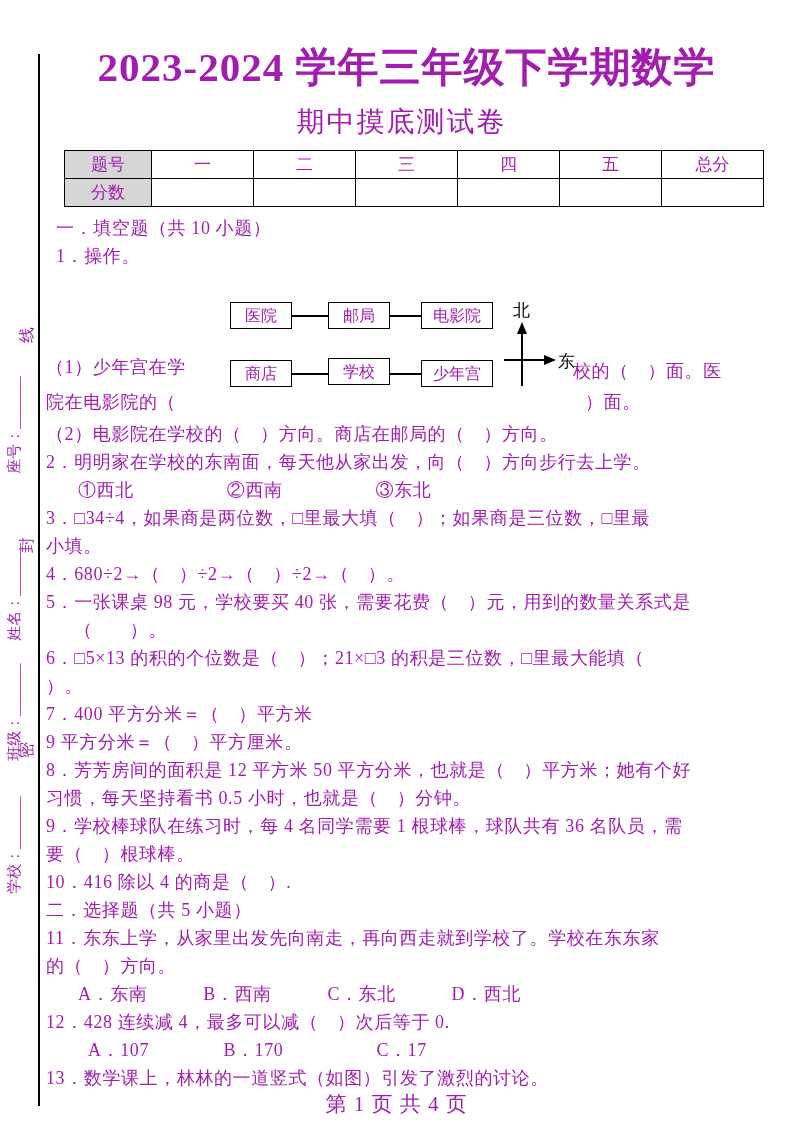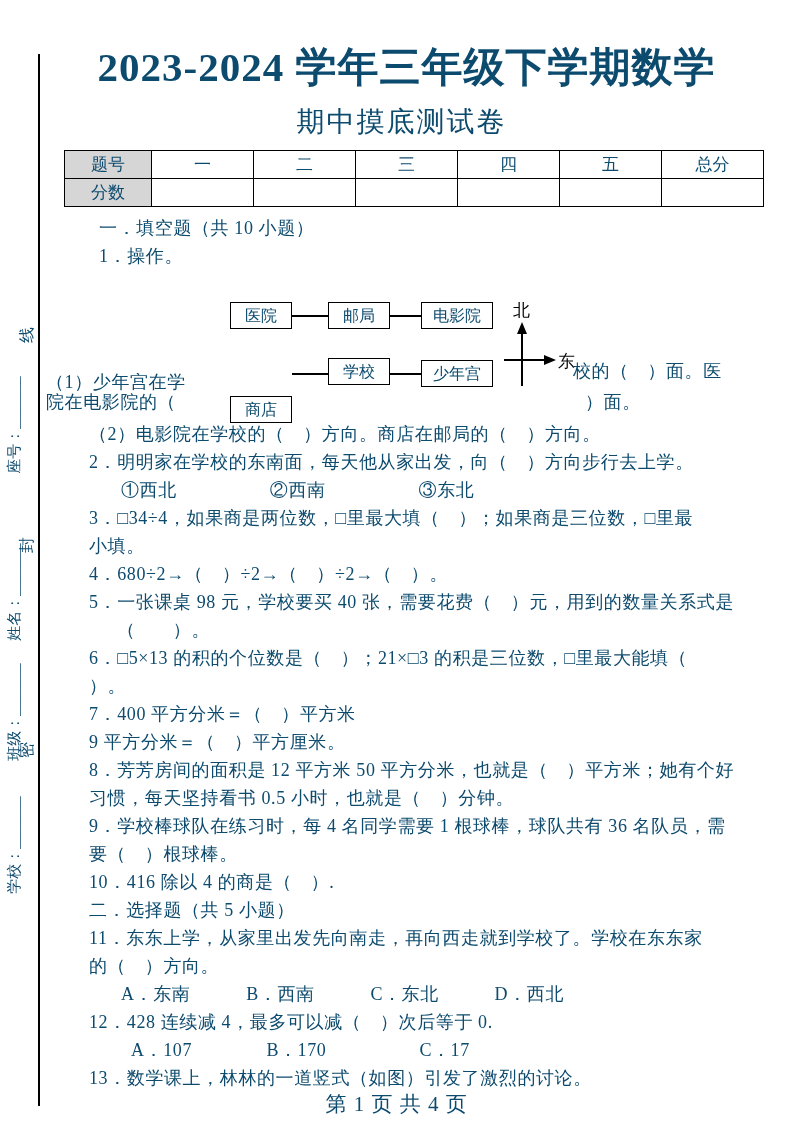--- a/index.html
+++ b/index.html
@@ -1,18 +1,18 @@
 <!DOCTYPE html>
 <html><head>
 <meta charset="utf-8">
 <style>
   html,body { margin:0; padding:0; background:#ffffff; }
   .sheet {
     position:relative; width:793px; height:1122px; background:#fff;
-    color:#0c4a6e; font-family:"Liberation Serif", serif; overflow:hidden;
+    color:#a21caf; font-family:"Liberation Serif", serif; overflow:hidden;
   }
 
   
   .page-title {
     position:absolute; top:40px; left:30px; right:10px; text-align:center;
     font-size:41px; font-weight:bold; letter-spacing:1px; white-space:nowrap;
   }
   .page-subtitle {
     position:absolute; top:103px; left:30px; right:20px; text-align:center;
     font-size:28px; font-weight:normal; letter-spacing:2px;
@@ -40,21 +40,21 @@
     vertical-align:middle; padding:0;
   }
   td.tbl-label { background:#d6d6d6; width:86px; }
   td.tbl-cell  { width:101px; background:#fff; }
 
   
   .content {
     position:absolute; left:46px; top:214px; width:724px;
     font-size:18px; letter-spacing:0.6px; line-height:28px;
   }
-  .line { height:28px; white-space:pre; overflow:visible;margin-left:43px; }
+  .line { height:28px; white-space:pre; overflow:visible; }
   .ind-s    { padding-left:10px; }
   .ind-opt  { padding-left:32px; }
   .ind-opt2 { padding-left:42px; }
   .ind-par  { padding-left:28px; }
 
   
   .diagram { position:relative; height:150px; }
   .dbox {
     position:absolute; border:1.5px solid #000; height:25px; line-height:25px;
     text-align:center; font-size:16px; letter-spacing:0; background:#fff;
@@ -111,39 +111,39 @@
 
   <div class="content">
 
     <div class="line ind-s">一．填空题（共 10 小题）</div>
     <div class="line ind-s">1．操作。</div>
 
     <div class="diagram">
       <div class="dbox" style="left:184px; top:32px; width:60px;">医院</div>
       <div class="dbox" style="left:282px; top:32px; width:60px;">邮局</div>
       <div class="dbox" style="left:375px; top:32px; width:70px;">电影院</div>
-      <div class="dbox" style="left:184px; top:90px; width:60px;margin-top:36px;">商店</div>
+      <div class="dbox" style="left:184px; top:90px; width:60px;">商店</div>
       <div class="dbox" style="left:282px; top:80px; width:60px;margin-top:8px;">学校</div>
       <div class="dbox" style="left:375px; top:90px; width:70px;">少年宫</div>
 
       <div class="hline" style="left:246px; top:45px;  width:36px;"></div>
       <div class="hline" style="left:344px; top:45px;  width:31px;"></div>
       <div class="hline" style="left:246px; top:103px; width:36px;"></div>
       <div class="hline" style="left:344px; top:103px; width:31px;"></div>
 
       <svg class="compass" width="92" height="96" viewBox="0 0 92 96">
         <line x1="28" y1="34" x2="28" y2="88" stroke="#000" stroke-width="2"></line>
         <polygon points="28,24 23,36 33,36" fill="#000"></polygon>
         <line x1="10" y1="62" x2="52" y2="62" stroke="#000" stroke-width="2"></line>
         <polygon points="62,62 50,57 50,67" fill="#000"></polygon>
         <text x="19" y="18" font-size="17" fill="#000">北</text>
         <text x="64" y="69" font-size="17" fill="#000">东</text>
       </svg>
 
-      <div class="wraptxt" style="left:0px;   top:98px;text-align:center;">（1）少年宫在学</div>
+      <div class="wraptxt" style="left:0px;   top:83px;text-align:center;">（1）少年宫在学</div>
       <div class="wraptxt" style="left:527px; top:87px;">校的（　）面。医</div>
       <div class="wraptxt" style="left:0px;   top:118px;">院在电影院的（</div>
       <div class="wraptxt" style="left:539px; top:118px;">）面。</div>
     </div>
 
     <div class="line">（2）电影院在学校的（　）方向。商店在邮局的（　）方向。</div>
     <div class="line">2．明明家在学校的东南面，每天他从家出发，向（　）方向步行去上学。</div>
     <div class="line ind-opt">①西北　　　　　②西南　　　　　③东北</div>
     <div class="line">3．□34÷4，如果商是两位数，□里最大填（　）；如果商是三位数，□里最</div>
     <div class="line">小填。</div>

